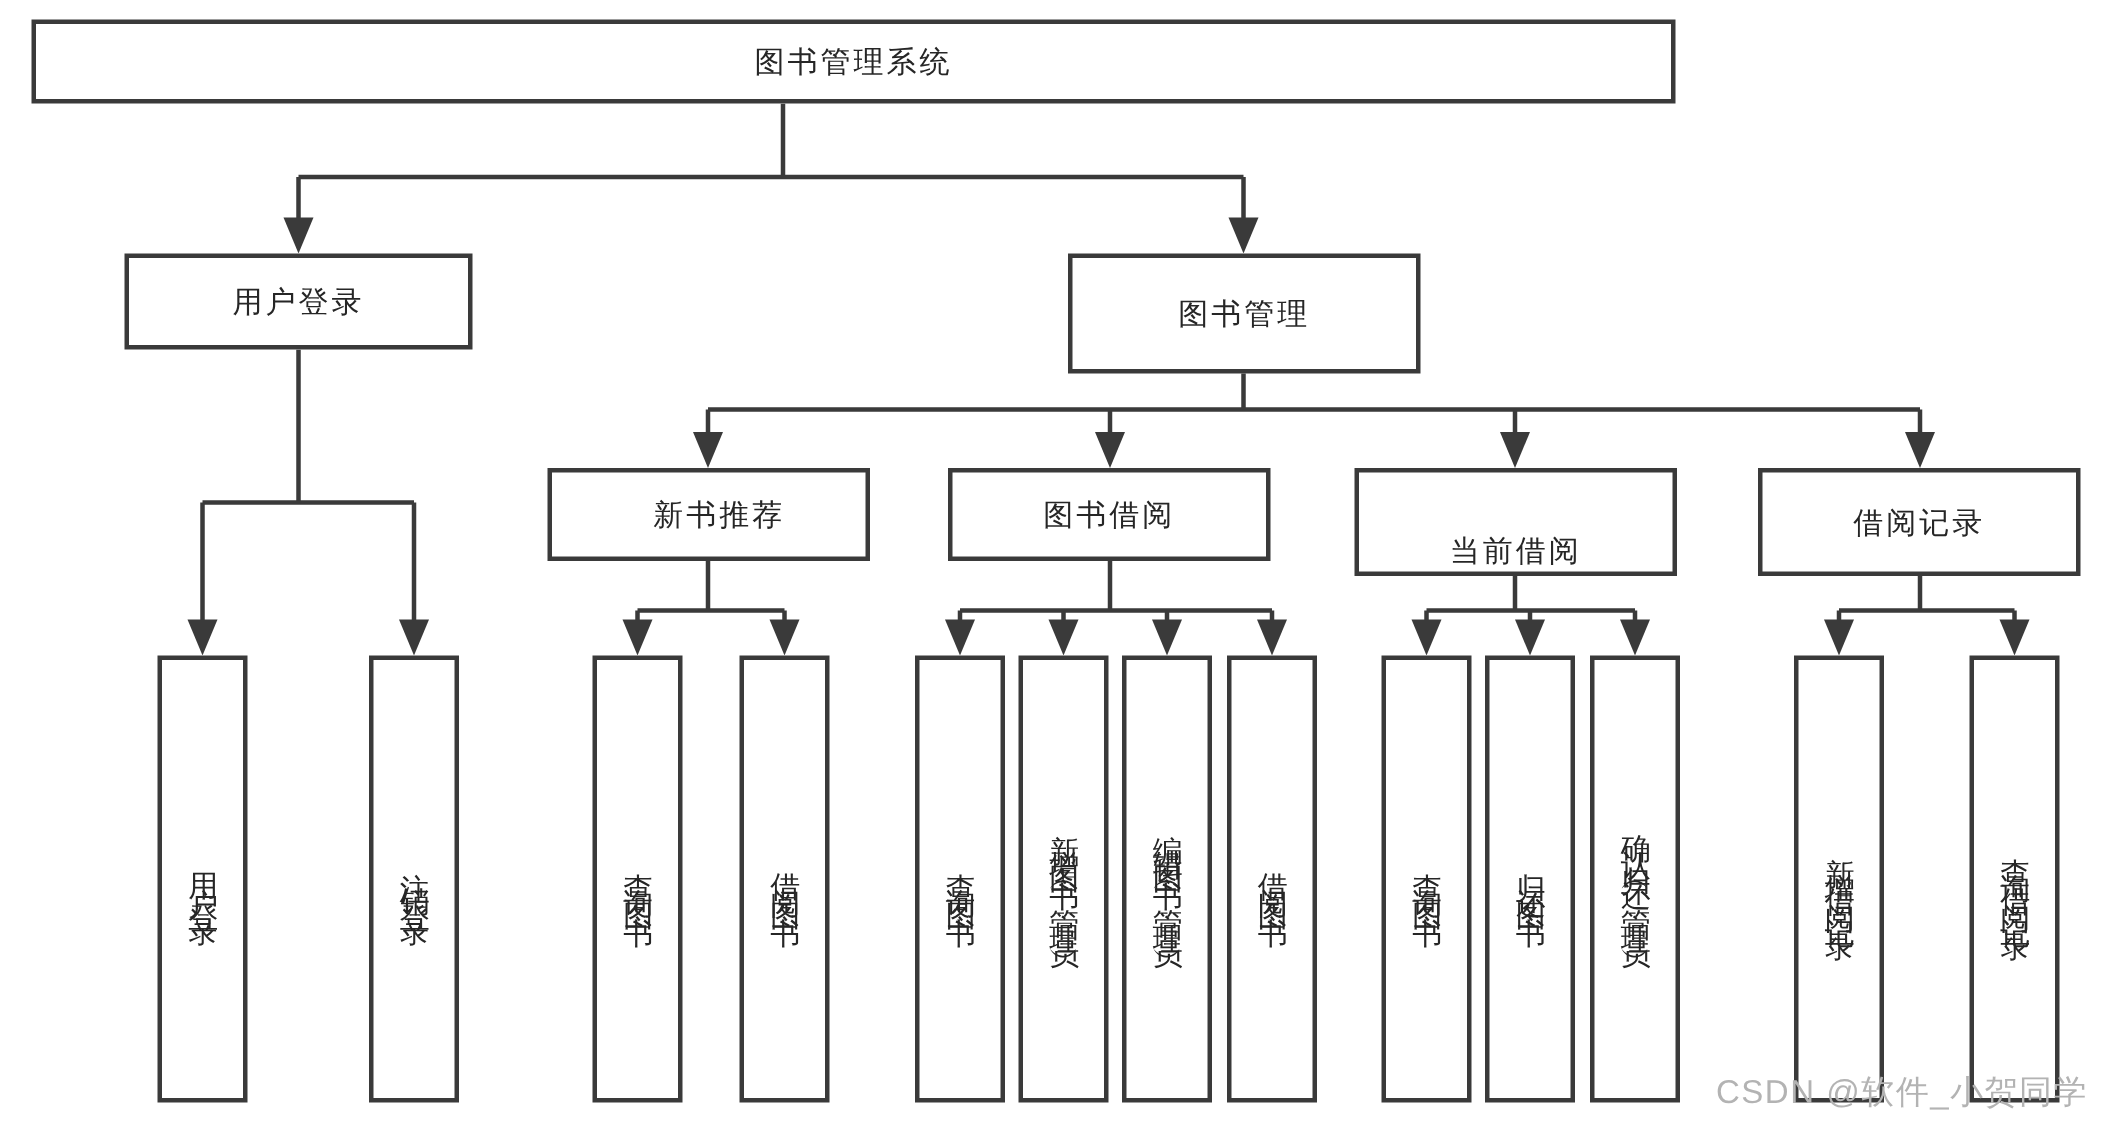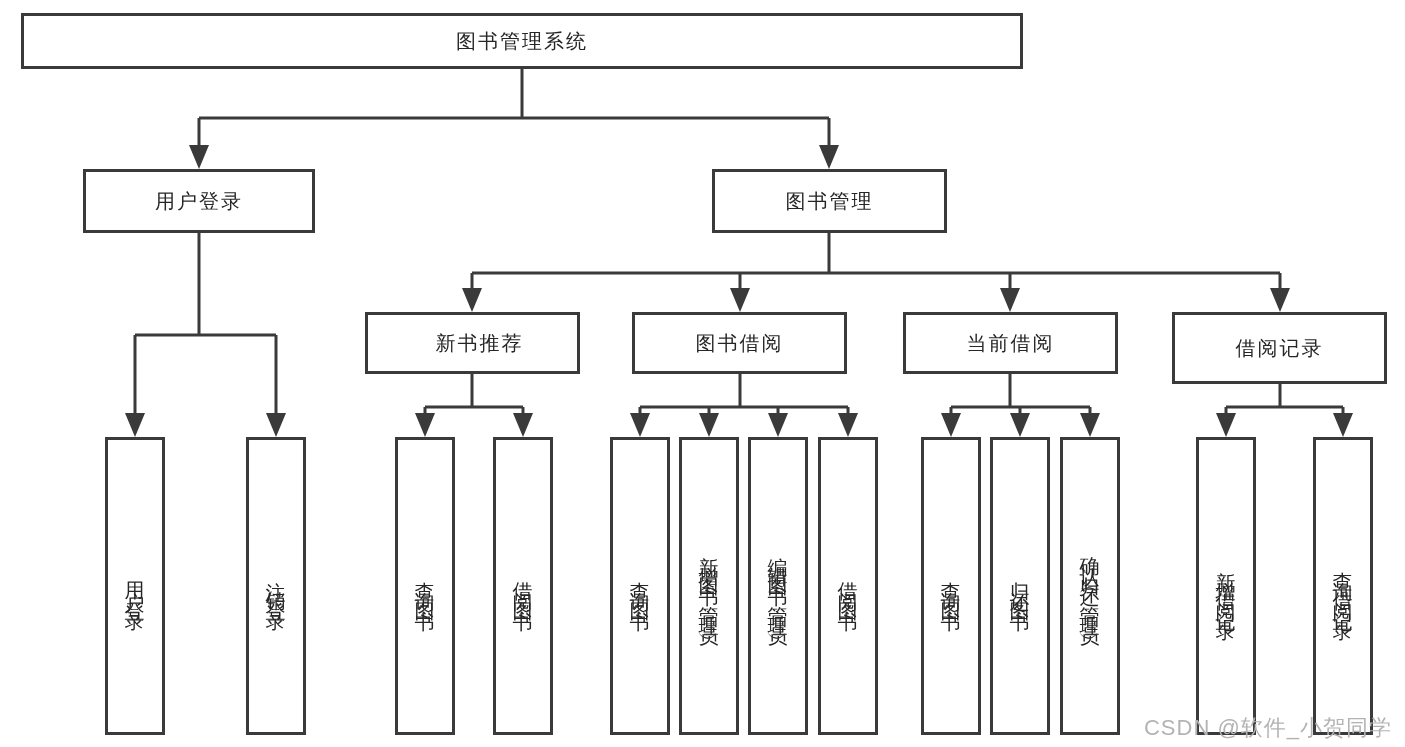--- a/index.html
+++ b/index.html
@@ -50,26 +50,26 @@
     position: absolute;
     right: 13px;
     bottom: 4px;
     font-size: 22px;
     color: #b3b3b3;
     letter-spacing: 1px;
     white-space: nowrap;
     margin-top: 22px;
   }
   
-  #n-root        { left: 21px;   top: 13px;  width: 1002px; height: 56px; }
+  #n-root        { left: 21px;   top: 13px;  width: 1096px; height: 56px; }
   #n-user-login  { left: 83px;   top: 169px; width: 232px;  height: 64px; }
-  #n-book-mgmt   { left: 712px;  top: 169px; width: 235px;  height: 64px; }
+  #n-book-mgmt   { left: 712px;  top: 169px; width: 235px;  height: 80px; }
   #n-new-books   { left: 365px;  top: 312px; width: 215px;  height: 62px; padding-left: 14px; }
   #n-book-borrow { left: 632px;  top: 312px; width: 215px;  height: 62px; text-align: right; }
-  #n-cur-borrow  { left: 903px;  top: 312px; width: 215px;  height: 62px; }
+  #n-cur-borrow  { left: 903px;  top: 312px; width: 215px;  height: 72px; align-items: flex-end; }
   #n-borrow-rec  { left: 1172px; top: 312px; width: 215px;  height: 72px; }
   #l-user-login  { left: 105px;  top: 437px; width: 60px; height: 298px; }
   #l-logout      { left: 246px;  top: 437px; width: 60px; height: 298px; }
   #l-nb-search   { left: 395px;  top: 437px; width: 60px; height: 298px; }
   #l-nb-borrow   { left: 493px;  top: 437px; width: 60px; height: 298px; }
   #l-bb-search   { left: 610px;  top: 437px; width: 60px; height: 298px; }
   #l-bb-add      { left: 679px;  top: 437px; width: 60px; height: 298px; }
   #l-bb-edit     { left: 748px;  top: 437px; width: 60px; height: 298px; }
   #l-bb-borrow   { left: 818px;  top: 437px; width: 60px; height: 298px; }
   #l-cb-search   { left: 921px;  top: 437px; width: 60px; height: 298px; }

